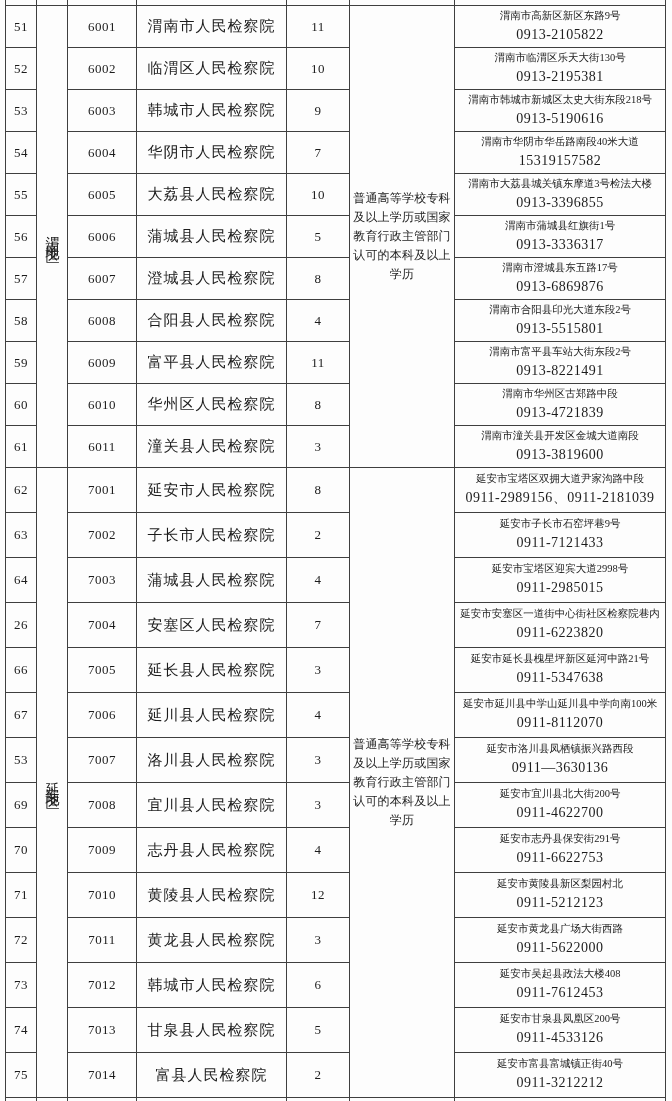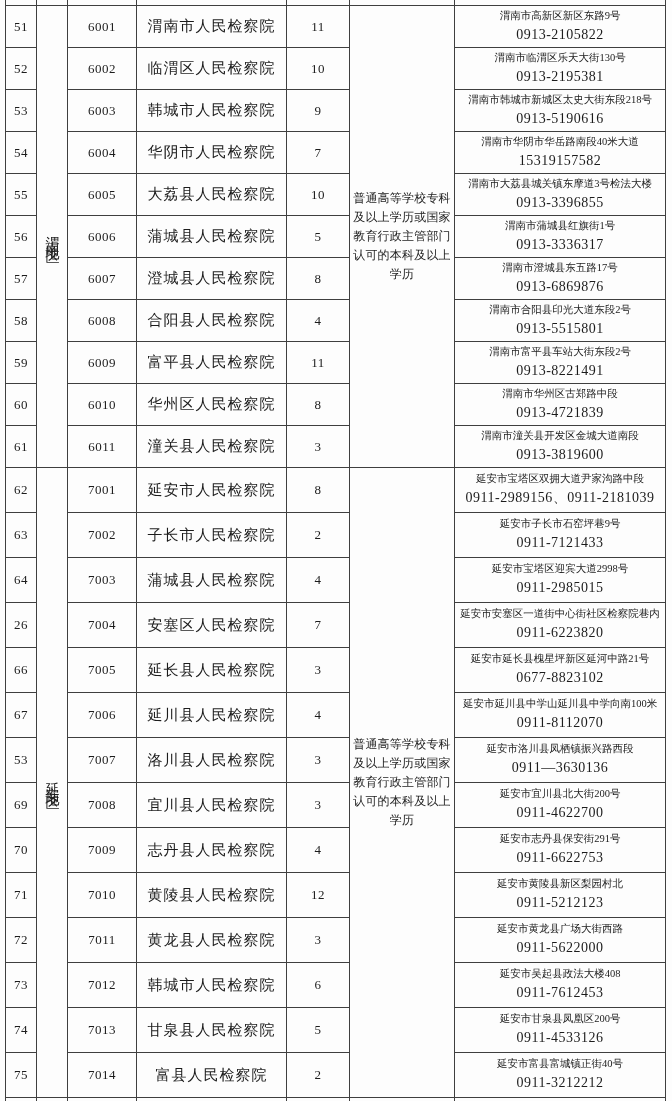--- a/index.html
+++ b/index.html
@@ -250,21 +250,21 @@
             <div class="phone-line">0911-6223820</div>
           </td>
         </tr>
         <tr class="yanan-row">
           <td class="seq-cell">66</td>
           <td class="code-cell">7005</td>
           <td class="unit-name-cell">延长县人民检察院</td>
           <td class="quota-cell">3</td>
           <td class="addr-cell">
             <div class="addr-line">延安市延长县槐星坪新区延河中路21号</div>
-            <div class="phone-line">0677-8823102</div>
+            <div class="phone-line">0911-5347638</div>
           </td>
         </tr>
         <tr class="yanan-row">
           <td class="seq-cell">67</td>
           <td class="code-cell">7006</td>
           <td class="unit-name-cell">延川县人民检察院</td>
           <td class="quota-cell">4</td>
           <td class="addr-cell">
             <div class="addr-line">延安市延川县中学山延川县中学向南100米</div>
             <div class="phone-line">0911-8112070</div>

